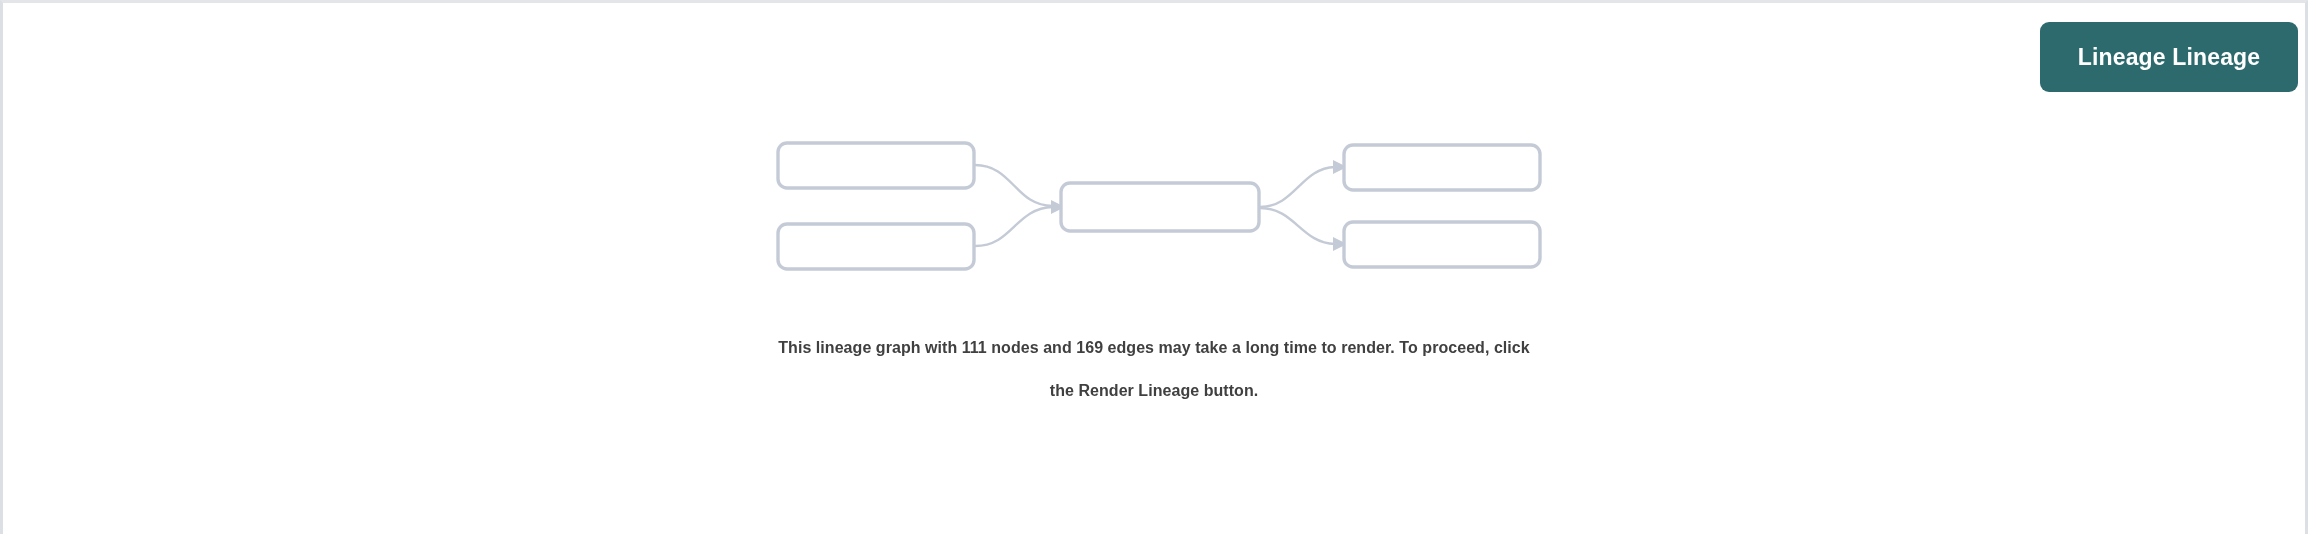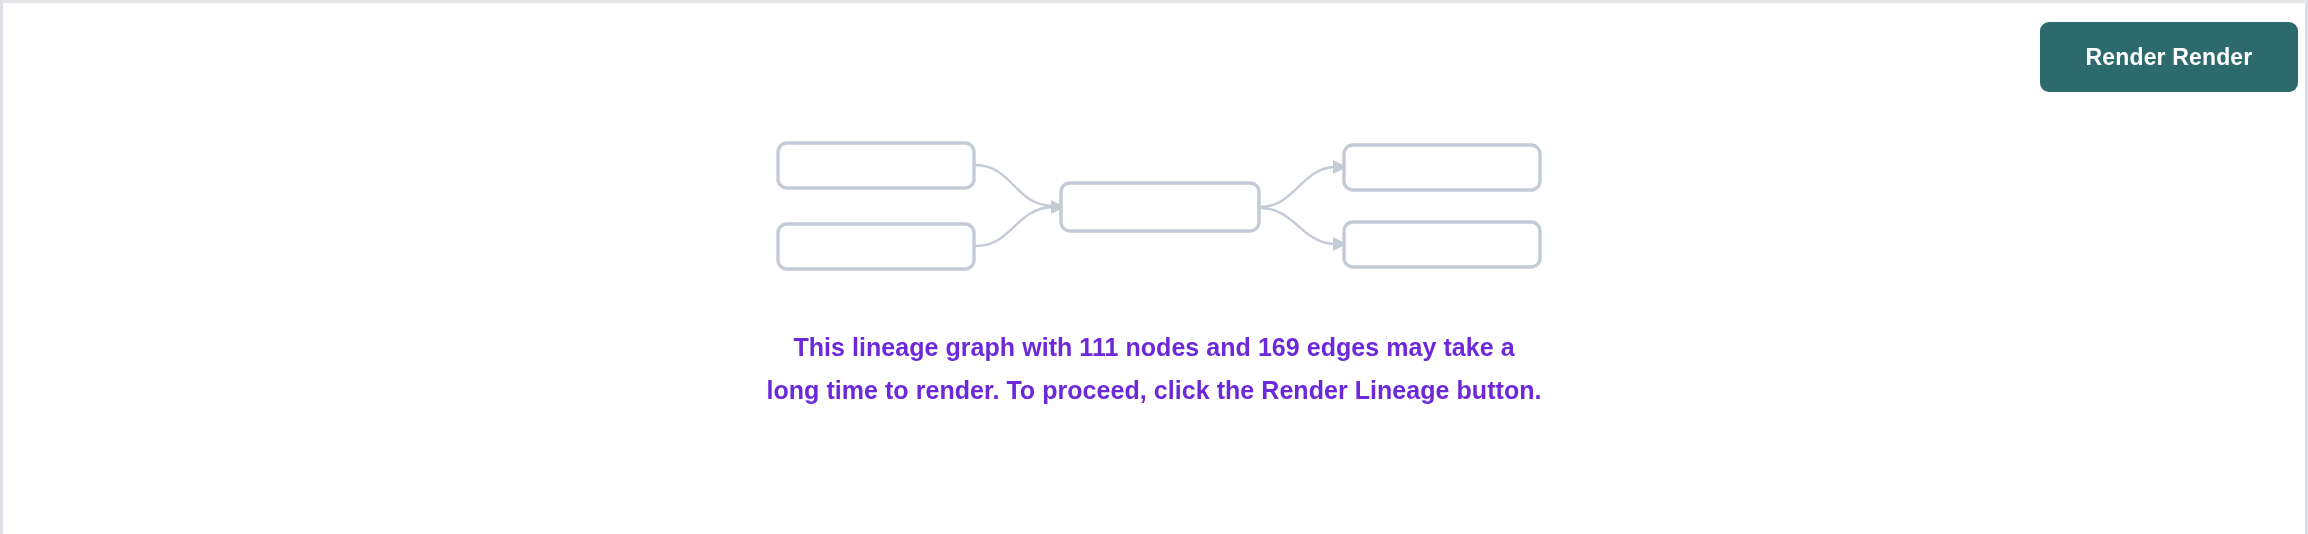--- a/index.html
+++ b/index.html
@@ -75,34 +75,34 @@
   }
 
   
   .message {
     position: absolute;
     left: 50%;
     transform: translateX(-50%);
     top: 323px;
     width: 780px;
     text-align: center;
-    color: #6d28d9;
+    color: #404040;
     font-family: "Liberation Sans", sans-serif;
-    font-size: 25px;
+    font-size: 16px;
     font-weight: bold;
     line-height: 43px;
     letter-spacing: 0.05px;
   }
 </style>
 </head>
 <body>
 
 <div class="panel">
 
-  <button class="render-button">Render Render</button>
+  <button class="render-button">Lineage Lineage</button>
 
   <div class="graph-wrap">
     <svg class="graph-svg" viewBox="0 0 2308 534" xmlns="http://www.w3.org/2000/svg">
 
       <path class="edge-path" d="M 972 162 C 1010 162 1012 203 1050 203"></path>
 
       <path class="edge-path" d="M 972 243 C 1010 243 1012 205 1050 204"></path>
       <polygon class="edge-head" points="1048,197 1062,204 1048,211"></polygon>
 
       <path class="edge-path" d="M 1257 204 C 1292 204 1298 165 1332 164"></path>

